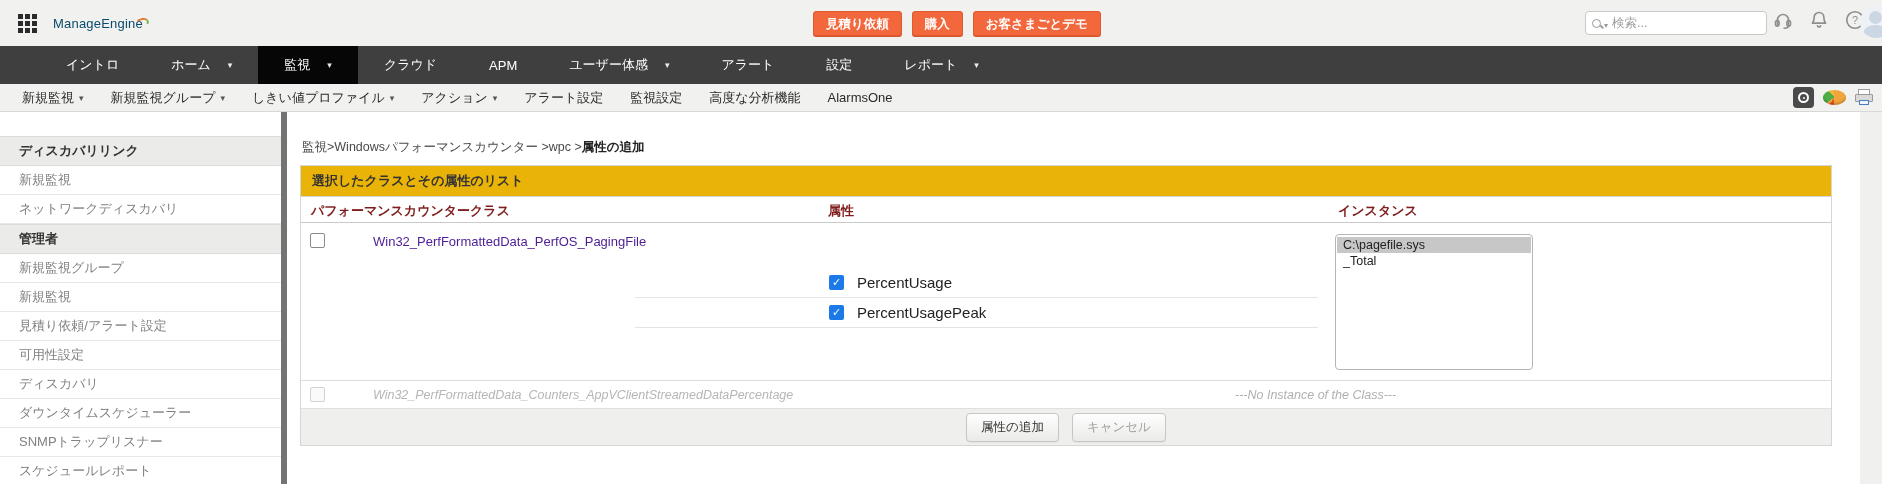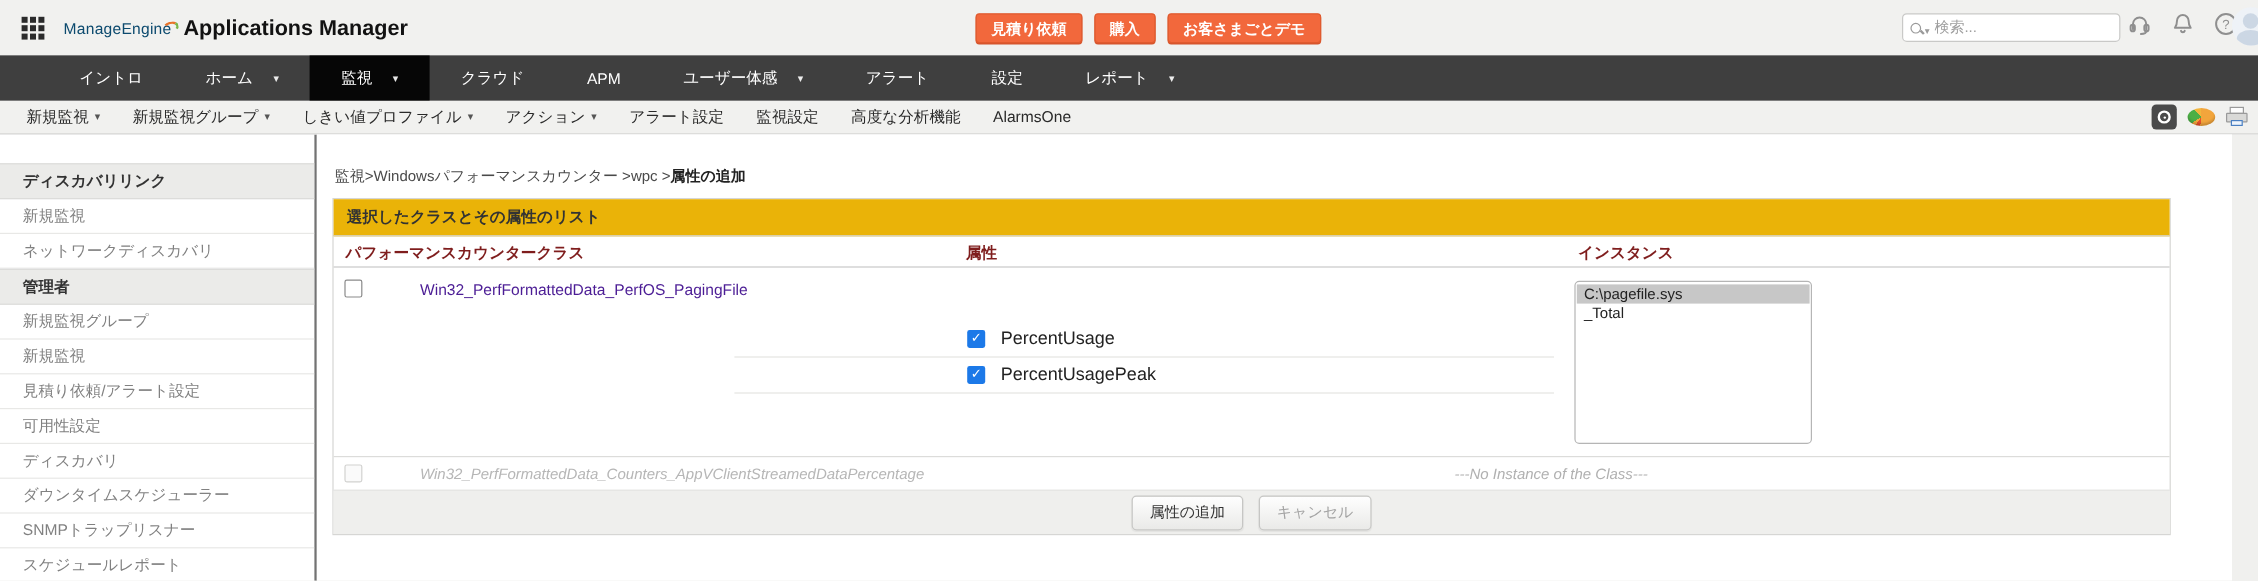--- a/index.html
+++ b/index.html
@@ -44,21 +44,21 @@
   .snap-icon i { width:11px; height:11px; border:2px solid #fff; border-radius:50%; display:block; position:relative; }
   .snap-icon i::after { content:""; position:absolute; left:2.5px; top:2.5px; width:2px; height:2px; background:#fff; border-radius:50%; }
   .pie-icon { width:23px; height:15px; border-radius:50%; background:conic-gradient(#f2a53c 0 52%, #e8502a 52% 60%, #f2a53c 60% 66%, #4caf45 66% 88%, #f2b53c 88% 100%); box-shadow:inset 0 -2px 2px rgba(0,0,0,.18); cursor:pointer; }
   .print-icon { width:19px; height:17px; position:relative; cursor:pointer; }
   .print-icon .paper { position:absolute; left:3px; top:0; width:12px; height:6px; background:#fdfdfd; border:1px solid #9a9a9a; }
   .print-icon .pbody { position:absolute; left:0; top:5px; width:18px; height:8px; background:#d9d9d7; border:1px solid #9a9a9a; border-radius:1px; }
   .print-icon .tray { position:absolute; left:4px; top:11px; width:10px; height:5px; background:#eef4fb; border:1px solid #4a7fc1; }
 
   
   .content { display:flex; height:372px; }
-  .sidebar { width:264px; background:#fff; border-right:2px solid #737373; padding-top:24px; overflow:hidden; }
+  .sidebar { width:287px; background:#fff; border-right:6px solid #737373; padding-top:24px; overflow:hidden; }
   .sb-header { background:#ebebe9; border-top:1px solid #dcdcda; border-bottom:1px solid #dcdcda; font-size:13px; font-weight:bold; color:#333; padding:5px 19px; }
   .sb-item { font-size:13px; color:#818181; padding:5px 19px; border-bottom:1px solid #e8e8e6; cursor:pointer; white-space:nowrap; }
 
   .main { flex:1; background:#fff; position:relative; }
   .breadcrumb { padding:27px 0 9px 15px; font-size:12.5px; color:#4a4a4a; }
   .crumb { cursor:pointer; }
   .crumb.current { font-weight:bold; color:#222; cursor:default; }
   .crumb-sep { color:#4a4a4a; }
 
   .panel { margin-left:13px; width:1532px; border:1px solid #d6d6d4; background:#fff; }
@@ -109,21 +109,20 @@
           <span></span>
           <span></span>
           <span></span>
           <span></span>
           <span></span>
         </span>
       <span class="brand">ManageEngine</span>
       <span class="brand" style="width:0">
           <span class="swoosh"></span>
         </span>
-      <span class="product">Applications Manager</span>
     </div>
     <div class="cta-group">
       <button class="cta-btn">見積り依頼</button>
       <button class="cta-btn">購入</button>
       <button class="cta-btn">お客さまごとデモ</button>
     </div>
     <div class="search-wrap">
       <span class="mag-icon"></span>
       <span class="mag-caret">▾</span>
       <input type="text" placeholder="検索..." style="">

